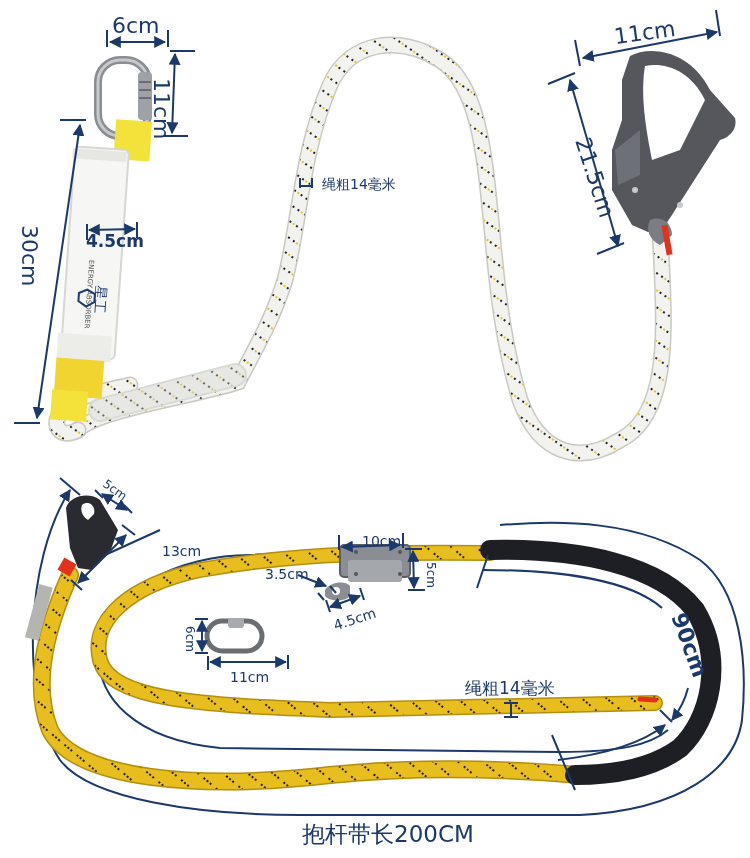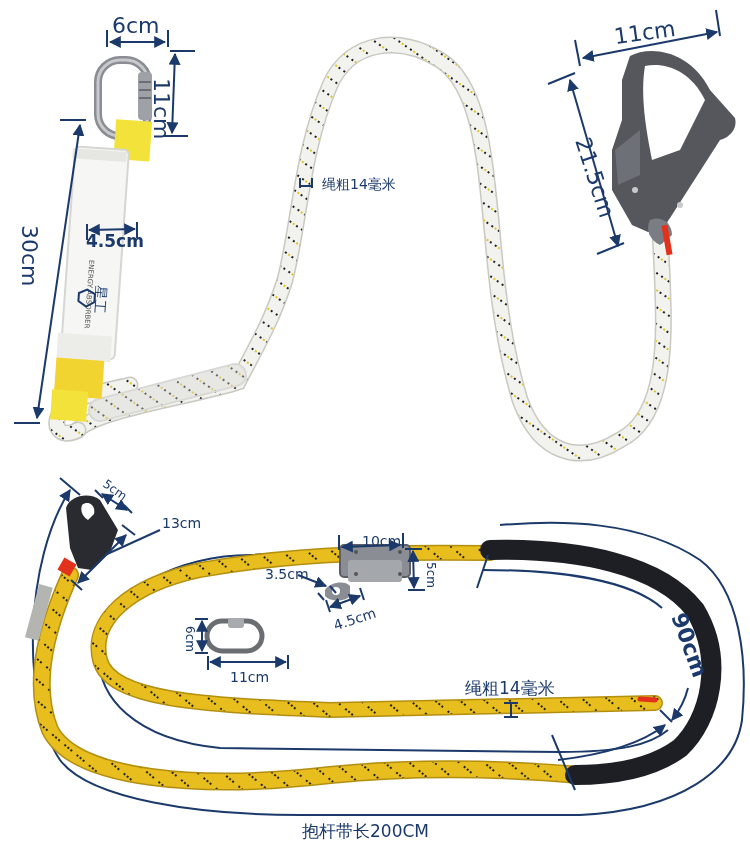--- a/index.html
+++ b/index.html
@@ -4,21 +4,21 @@
 <style>
   html, body { margin:0; padding:0; background:#ffffff; }
   body { width:750px; height:858px; position:relative; overflow:hidden;
          font-family:"DejaVu Sans", sans-serif; color:#1b3a6b; }
   svg.canvas { position:absolute; left:0; top:0; }
   .lbl { position:absolute; white-space:nowrap; color:#1b3a6b; line-height:1; }
   .lbl-lg { font-size:22px; }
   .lbl-md { font-size:17px; }
   .lbl-sm { font-size:14px; }
   .lbl-xs { font-size:12px; }
-  .cap { font-family:"DejaVu Sans", sans-serif; font-size:17px; }
+  .cap { font-family:"DejaVu Sans", sans-serif; font-size:23px; }
 </style>
 </head>
 <body>
 
 <svg class="canvas" width="750" height="858" viewBox="0 0 750 858">
   <defs>
     <pattern id="whiteRopePat" width="14" height="14" patternUnits="userSpaceOnUse" patternTransform="rotate(35)">
       <rect width="14" height="14" fill="#f2f2ee"></rect>
       <rect x="0" y="0" width="2" height="2" fill="#222"></rect>
       <rect x="4" y="0" width="2" height="2" fill="#e3c325"></rect>
@@ -212,21 +212,21 @@
 
 <div class="lbl lbl-lg" style="left:112px;top:15px;">6cm</div>
 <div class="lbl lbl-lg" style="left:172px;top:78px;transform:rotate(90deg);transform-origin:left top;">11cm</div>
 <div class="lbl lbl-lg" style="left:40px;top:225px;transform:rotate(90deg);transform-origin:left top;">30cm</div>
 <div class="lbl lbl-md" style="left:86px;top:233px;font-weight:bold;">4.5cm</div>
 <div class="lbl lbl-sm" style="left:322px;top:177px;">绳粗14毫米</div>
 <div class="lbl lbl-lg" style="left:614px;top:22px;transform:rotate(-8deg);">11cm</div>
 <div class="lbl lbl-lg" style="left:592px;top:135px;transform:rotate(72deg);transform-origin:left top;">21.5cm</div>
 
 <div class="lbl lbl-xs" style="left:102px;top:484px;transform:rotate(35deg);">5cm</div>
-<div class="lbl lbl-sm" style="left:162px;top:516px;text-align:center;">13cm</div>
+<div class="lbl lbl-sm" style="left:162px;top:544px;text-align:center;">13cm</div>
 <div class="lbl lbl-sm" style="left:362px;top:534px;">10cm</div>
 <div class="lbl lbl-xs" style="left:437px;top:562px;transform:rotate(90deg);transform-origin:left top;">5cm</div>
 <div class="lbl lbl-sm" style="left:265px;top:567px;">3.5cm</div>
 <div class="lbl lbl-sm" style="left:333px;top:612px;transform:rotate(-18deg);">4.5cm</div>
 <div class="lbl lbl-xs" style="left:196px;top:626px;transform:rotate(90deg);transform-origin:left top;">6cm</div>
 <div class="lbl lbl-sm" style="left:230px;top:670px;">11cm</div>
 <div class="lbl lbl-lg" style="left:688px;top:610px;transform:rotate(70deg);transform-origin:left top;font-weight:bold;">90cm</div>
 <div class="lbl lbl-md" style="left:465px;top:680px;">绳粗14毫米</div>
 <div class="lbl cap" style="left:302px;top:823px;">抱杆带长200CM</div>
 

